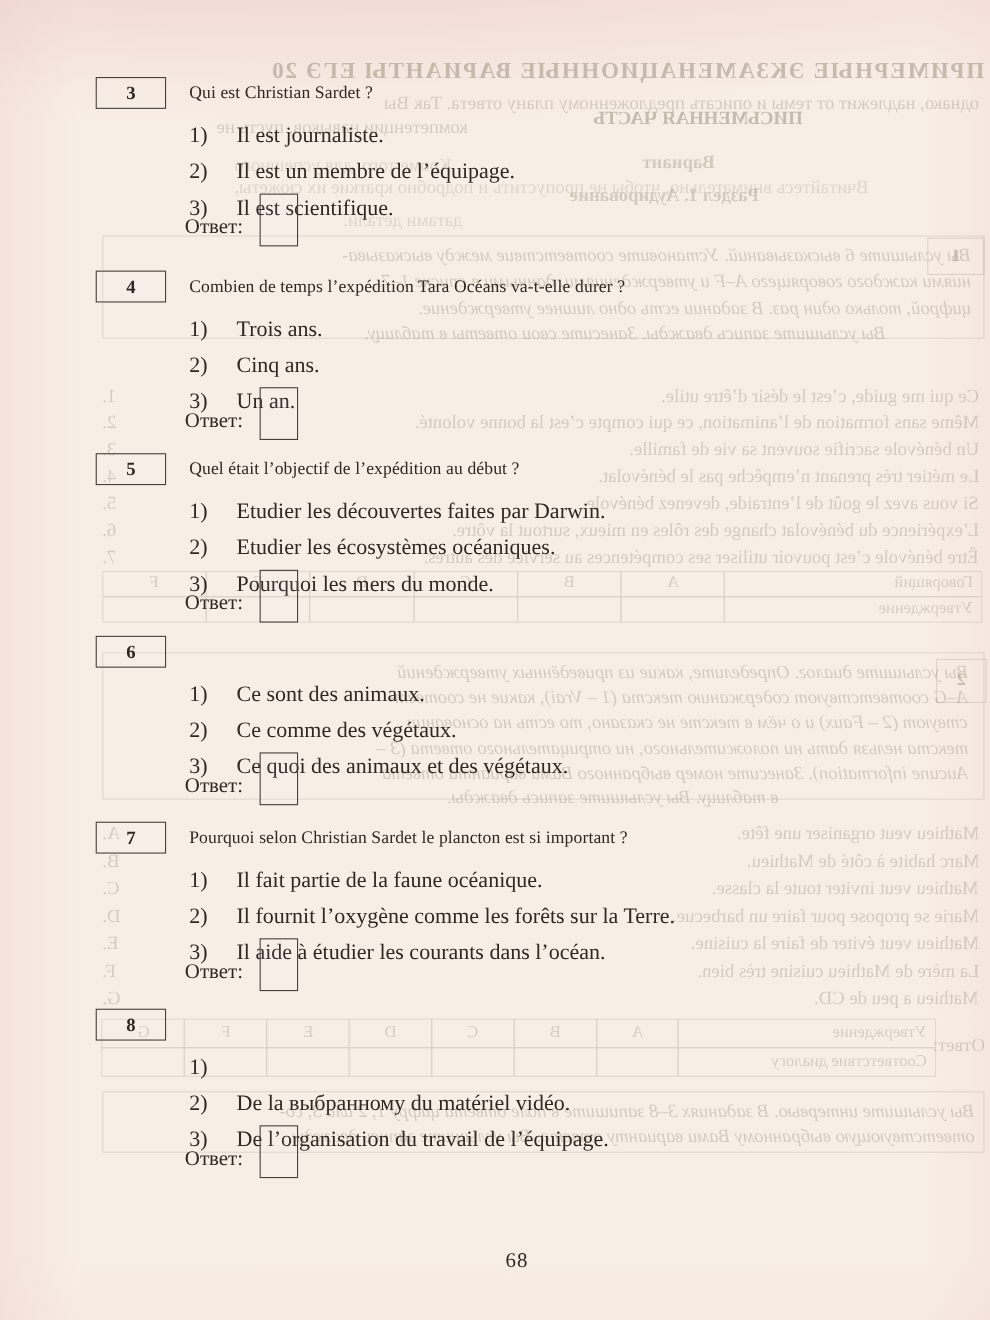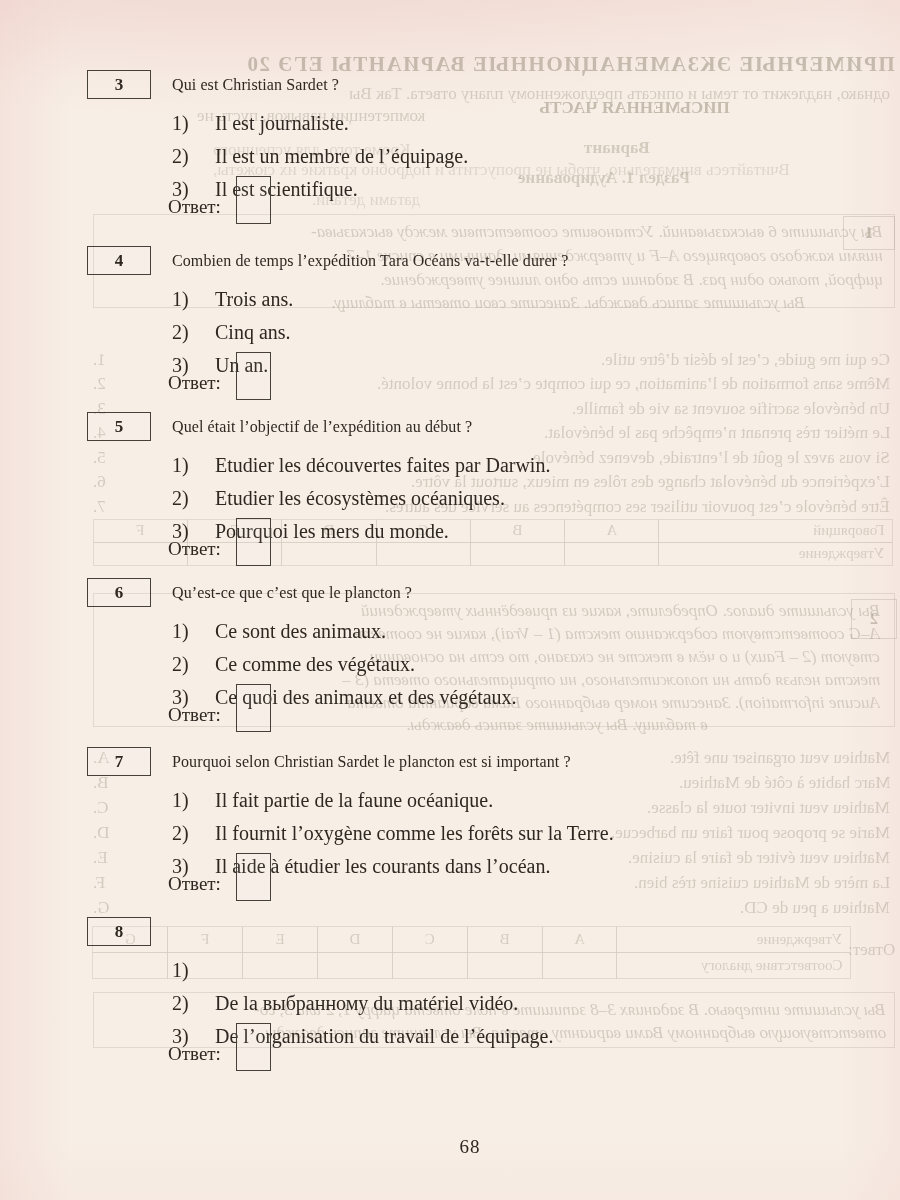--- a/index.html
+++ b/index.html
@@ -318,21 +318,20 @@
         <span class="ans-label">Ответ:</span>
         <span class="ans-box"></span>
       </div>
     </div>
 
     <div class="q" style="top:578px">
       <div class="q-head">
         <div class="q-box">
             <span>6</span>
           </div>
-        <div class="q-text">Qu’est-ce que c’est que le plancton ?</div>
       </div>
       <div class="opts">
         <div class="opt">
             <span class="onum">1)</span>
             <span>Ce sont des animaux.</span>
           </div>
         <div class="opt">
             <span class="onum">2)</span>
             <span>Ce comme des végétaux.</span>
           </div>

